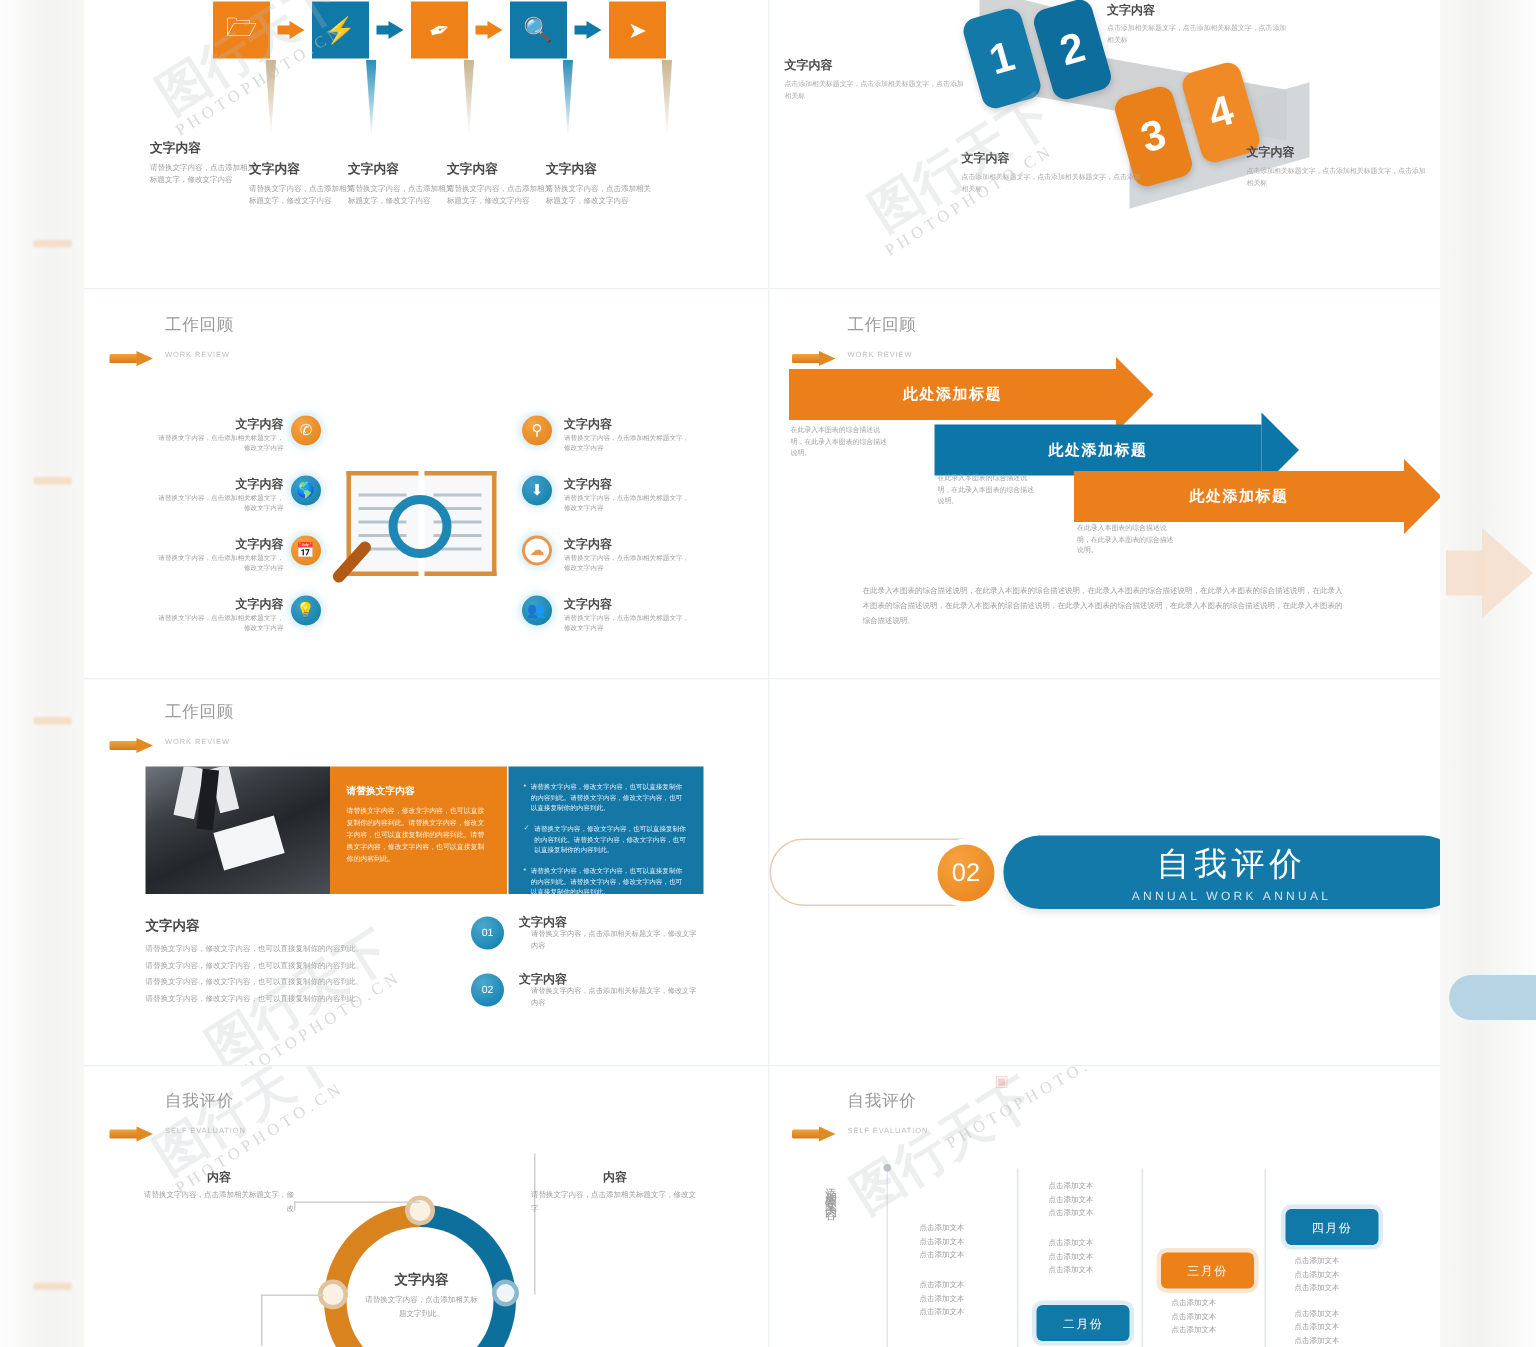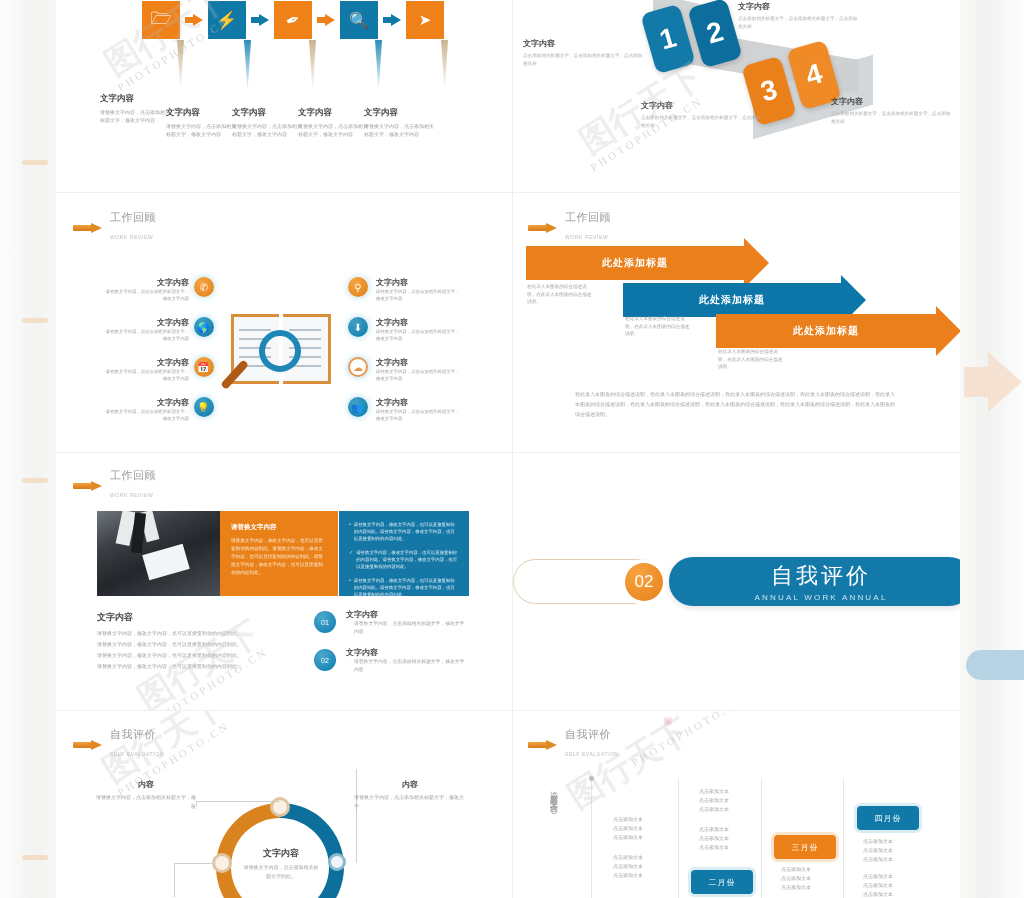--- a/index.html
+++ b/index.html
@@ -26,21 +26,21 @@
       background: #f6decb; opacity: .85; }
   .deco-blue { position: absolute; right: 0; width: 58px; height: 30px;
       background: #b6d4e4; border-radius: 16px 0 0 16px; }
 
   
   .slide { position: absolute; background: #ffffff; overflow: hidden; }
   .divider-h { position: absolute; left: 56px; width: 904px; height: 1px; background: #edf1f3; }
   .divider-v { position: absolute; top: 0; width: 1px; height: 898px; background: #edf1f3; }
 
   
-  .sec-label { position: absolute; display: flex; align-items: center; gap: 7px; }
+  .sec-label { position: absolute; display: flex; align-items: flex-end; gap: 7px; }
   .lbl-arrow { position: relative; width: 30px; height: 9px; margin-top: 4px; flex: none; }
   .lbl-arrow::before { content:""; position:absolute; left:0; top:2px; width:20px; height:6px;
       background: linear-gradient(180deg,#f0a33c,#d9791d); border-radius:1px; }
   .lbl-arrow::after { content:""; position:absolute; left:18px; top:0;
       width:0;height:0;border-top:5px solid transparent;border-bottom:5px solid transparent;
       border-left:11px solid #e08a24; }
   .lbl-cn { font-size: 11px; color: #9a9a9a; letter-spacing: .5px; line-height: 12px; }
   .lbl-en { font-size: 5px; color: #bdbdbd; letter-spacing: .6px; text-transform: uppercase;
       margin-top: 2px; }
 

